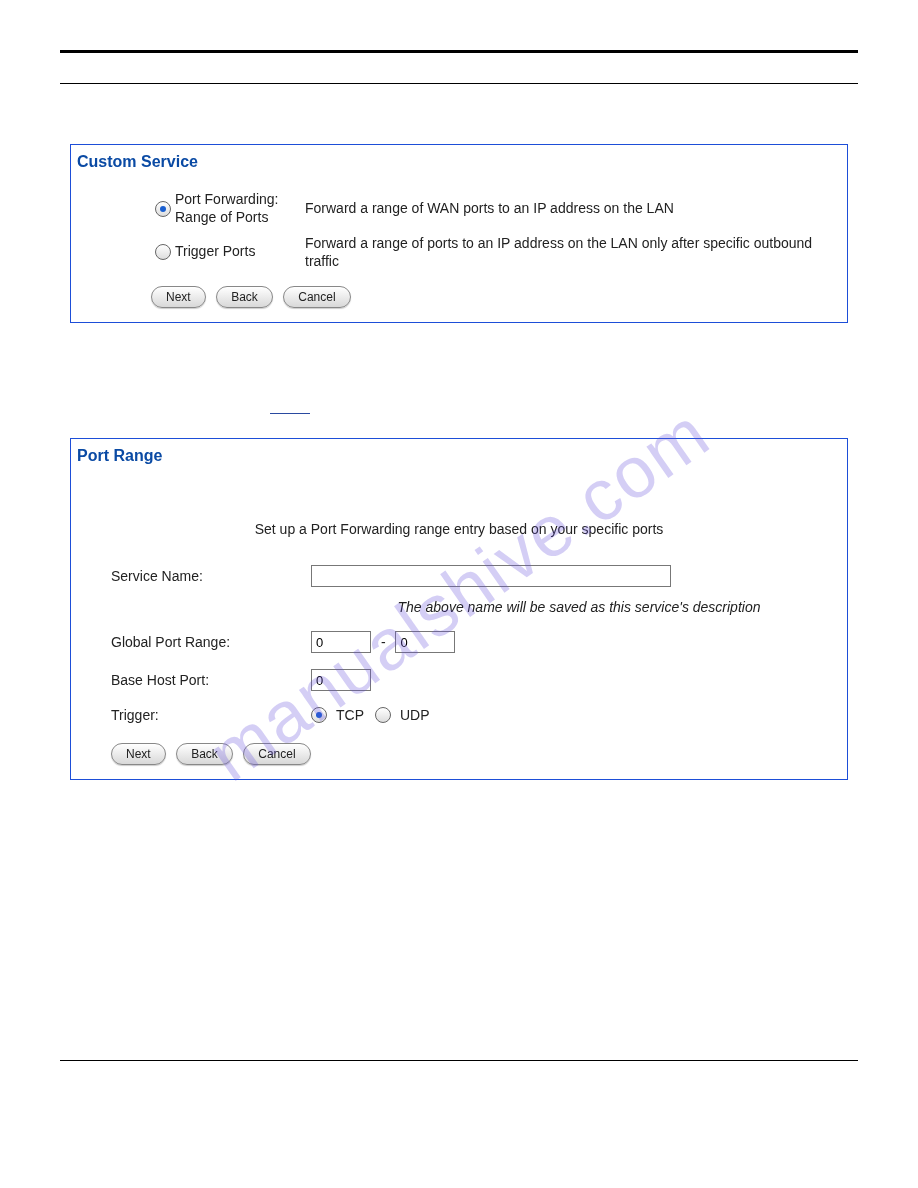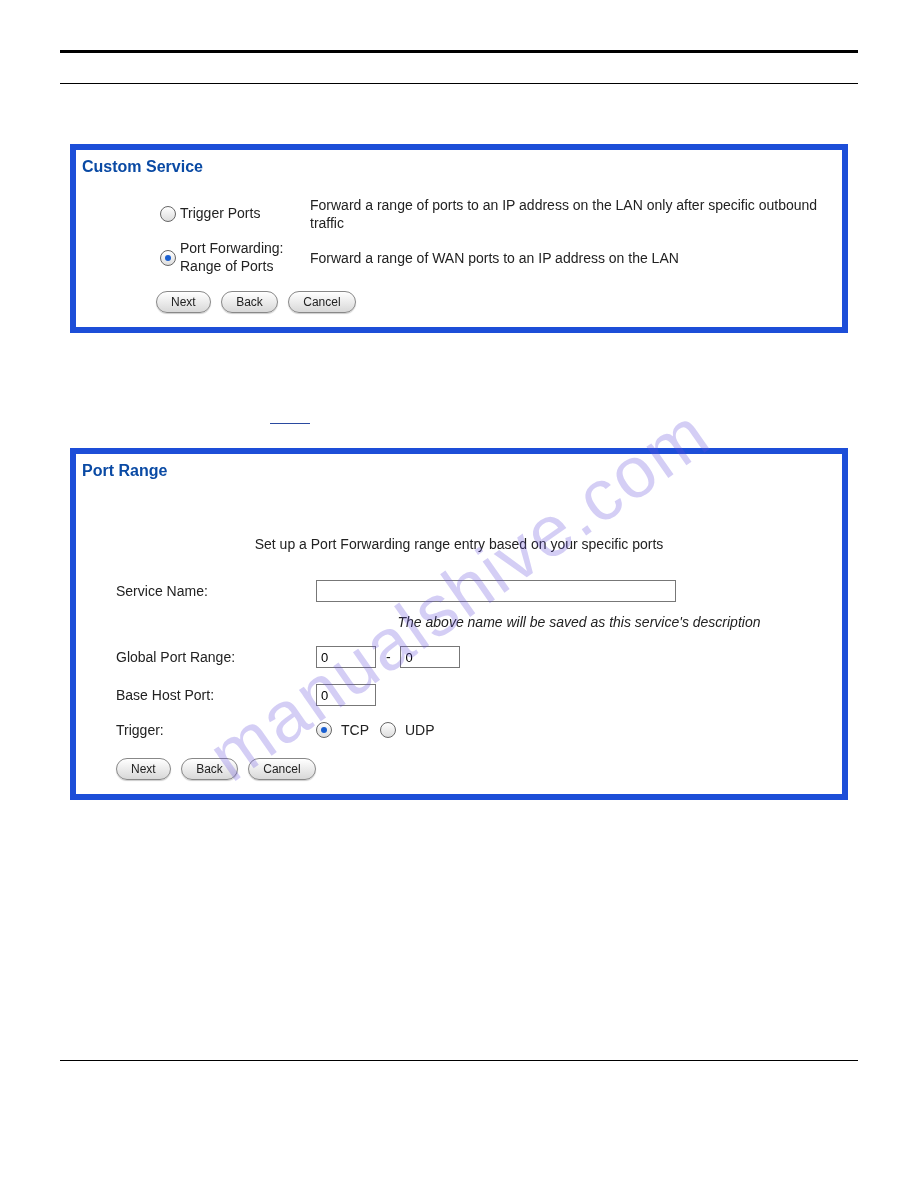--- a/index.html
+++ b/index.html
@@ -21,21 +21,21 @@
     border: none;
     border-top: 3px solid #000;
     margin: 0 0 30px 0;
   }
   .hr-thin {
     border: none;
     border-top: 1px solid #000;
     margin: 0 0 40px 0;
   }
   .panel {
-    border: 6px solid #1d4ed8;
+    border: 1px solid #1d4ed8;
     margin: 60px 10px 10px 10px;
     padding: 0;
   }
   .panel-title {
     color: #0a4aa4;
     font-weight: bold;
     font-size: 16px;
     padding: 8px 6px 16px 6px;
   }
   .radio-row {
@@ -163,37 +163,37 @@
   <hr class="hr-thick">
   <hr class="hr-thin">
 
   <div class="watermark">manualshive.com</div>
 
   <div class="panel">
     <div class="panel-title">Custom Service</div>
 
     <div class="radio-row">
       <div class="radio-cell">
-        <span class="radio-outer"></span>
-      </div>
-      <div class="radio-label-cell">Trigger Ports</div>
-      <div class="radio-desc-cell">Forward a range of ports to an IP address on the LAN only after specific outbound traffic</div>
-    </div>
-
-    <div class="radio-row">
-      <div class="radio-cell">
         <span class="radio-outer">
             <span class="radio-inner"></span>
           </span>
       </div>
       <div class="radio-label-cell">
         <span>Port Forwarding:</span><br>
         <span>Range of Ports</span>
       </div>
       <div class="radio-desc-cell">Forward a range of WAN ports to an IP address on the LAN</div>
+    </div>
+
+    <div class="radio-row">
+      <div class="radio-cell">
+        <span class="radio-outer"></span>
+      </div>
+      <div class="radio-label-cell">Trigger Ports</div>
+      <div class="radio-desc-cell">Forward a range of ports to an IP address on the LAN only after specific outbound traffic</div>
     </div>
 
     <div class="button-row">
       <span class="btn">Next</span>
       <span class="btn">Back</span>
       <span class="btn">Cancel</span>
     </div>
   </div>
 
   <div class="link-dash"></div>

